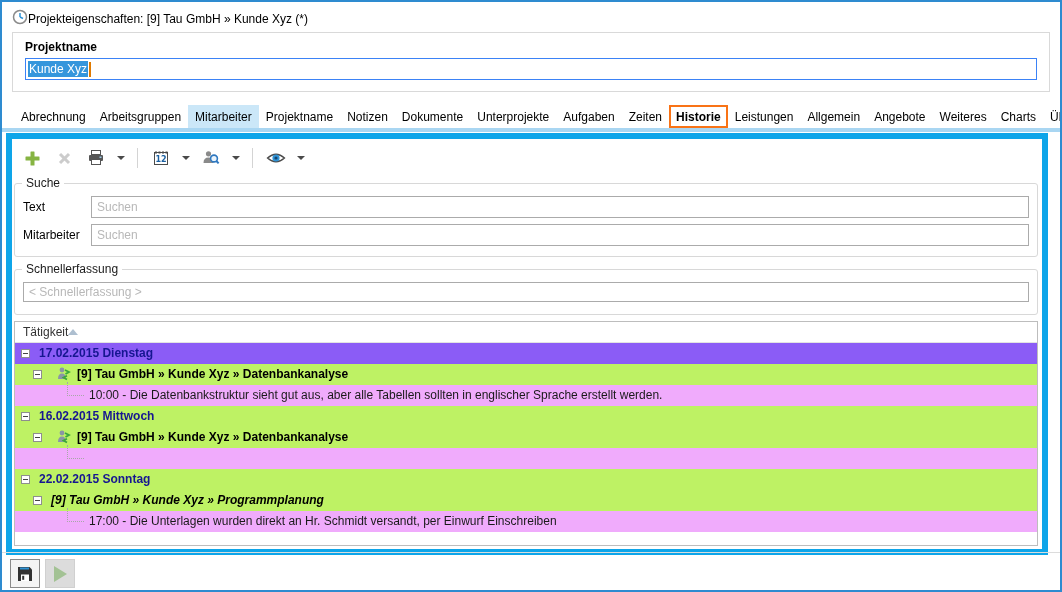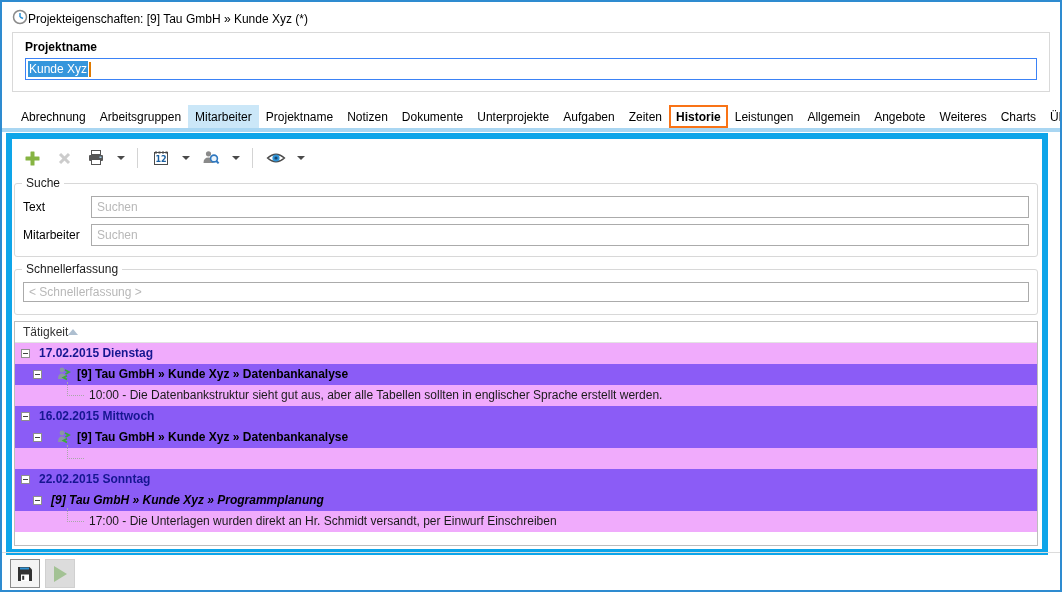--- a/index.html
+++ b/index.html
@@ -39,24 +39,24 @@
   .frow .flabel{width:68px;font-weight:bold;color:#000;font-weight:normal;}
   .frow input{flex:1;height:20px;border:1px solid #ababab;padding:0 5px;font-family:inherit;font-size:12px;color:#7f1d1d;outline:none;}
   .frow input::placeholder{color:#b8b8b8;}
   .fullrow{position:absolute;left:8px;right:8px;height:22px;}
   .fullrow input{width:100%;box-sizing:border-box;height:20px;border:1px solid #ababab;padding:0 5px;font-family:inherit;font-size:12px;color:#222;outline:none;}
   .fullrow input::placeholder{color:#b8b8b8;}
   
   .tree{position:absolute;top:182px;left:2px;right:4px;bottom:3px;border:1px solid #bdbdbd;background:#fff;overflow:hidden;}
   .tree-header{position:relative;height:20px;border-bottom:1px solid #e3e3e3;display:flex;align-items:center;padding-left:8px;color:#333;}
   .sort-asc{width:0;height:0;border-left:5px solid transparent;border-right:5px solid transparent;border-bottom:6px solid #aebfd0;}
-  .row{position:relative;height:21px;background:#8b5cf6;}
+  .row{position:relative;height:21px;background:#bef264;}
   .row .row-text{position:absolute;top:3px;white-space:nowrap;}
   .row-date .row-text{left:24px;font-weight:bold;color:#161691;}
-  .row-date.selected{background:#f0abfc;}
+  .row-date.selected{background:#8b5cf6;}
   .row-project .row-text{left:62px;font-weight:bold;color:#000;}
   .row-project.no-icon .row-text{left:36px;font-style:italic;}
   .row-note{background:#f0abfc;}
   .row-note .row-text{left:74px;color:#1a1a1a;}
   .expander{position:absolute;top:6px;width:9px;height:9px;background:#fff;border:1px solid #8e8e8e;box-sizing:border-box;}
   .expander::before{content:"";position:absolute;left:1px;right:1px;top:3px;height:1px;background:#444;}
   .row-date .expander{left:6px;}
   .row-project .expander{left:18px;}
   .task-icon{position:absolute;left:40px;top:2px;width:16px;height:16px;}
   .connector{position:absolute;left:52px;top:-3px;width:16px;height:13px;border-left:1px dotted #a8a8a8;border-bottom:1px dotted #a8a8a8;}

